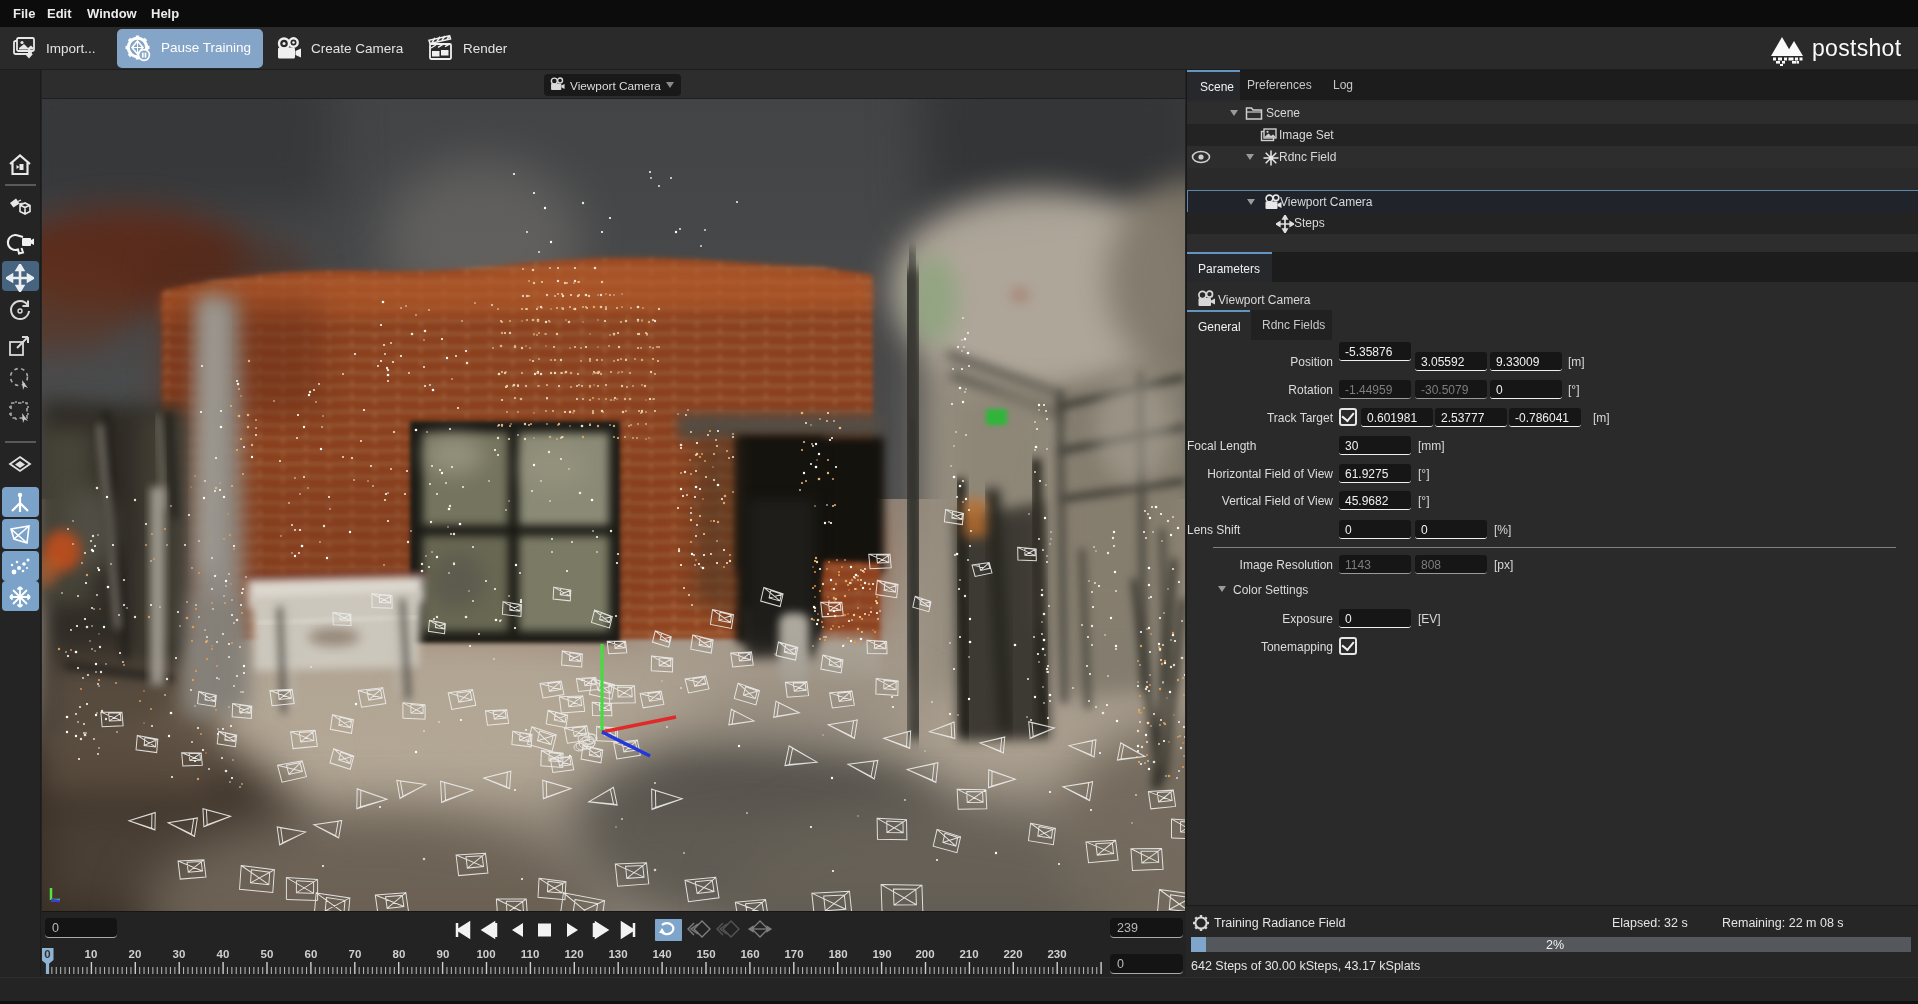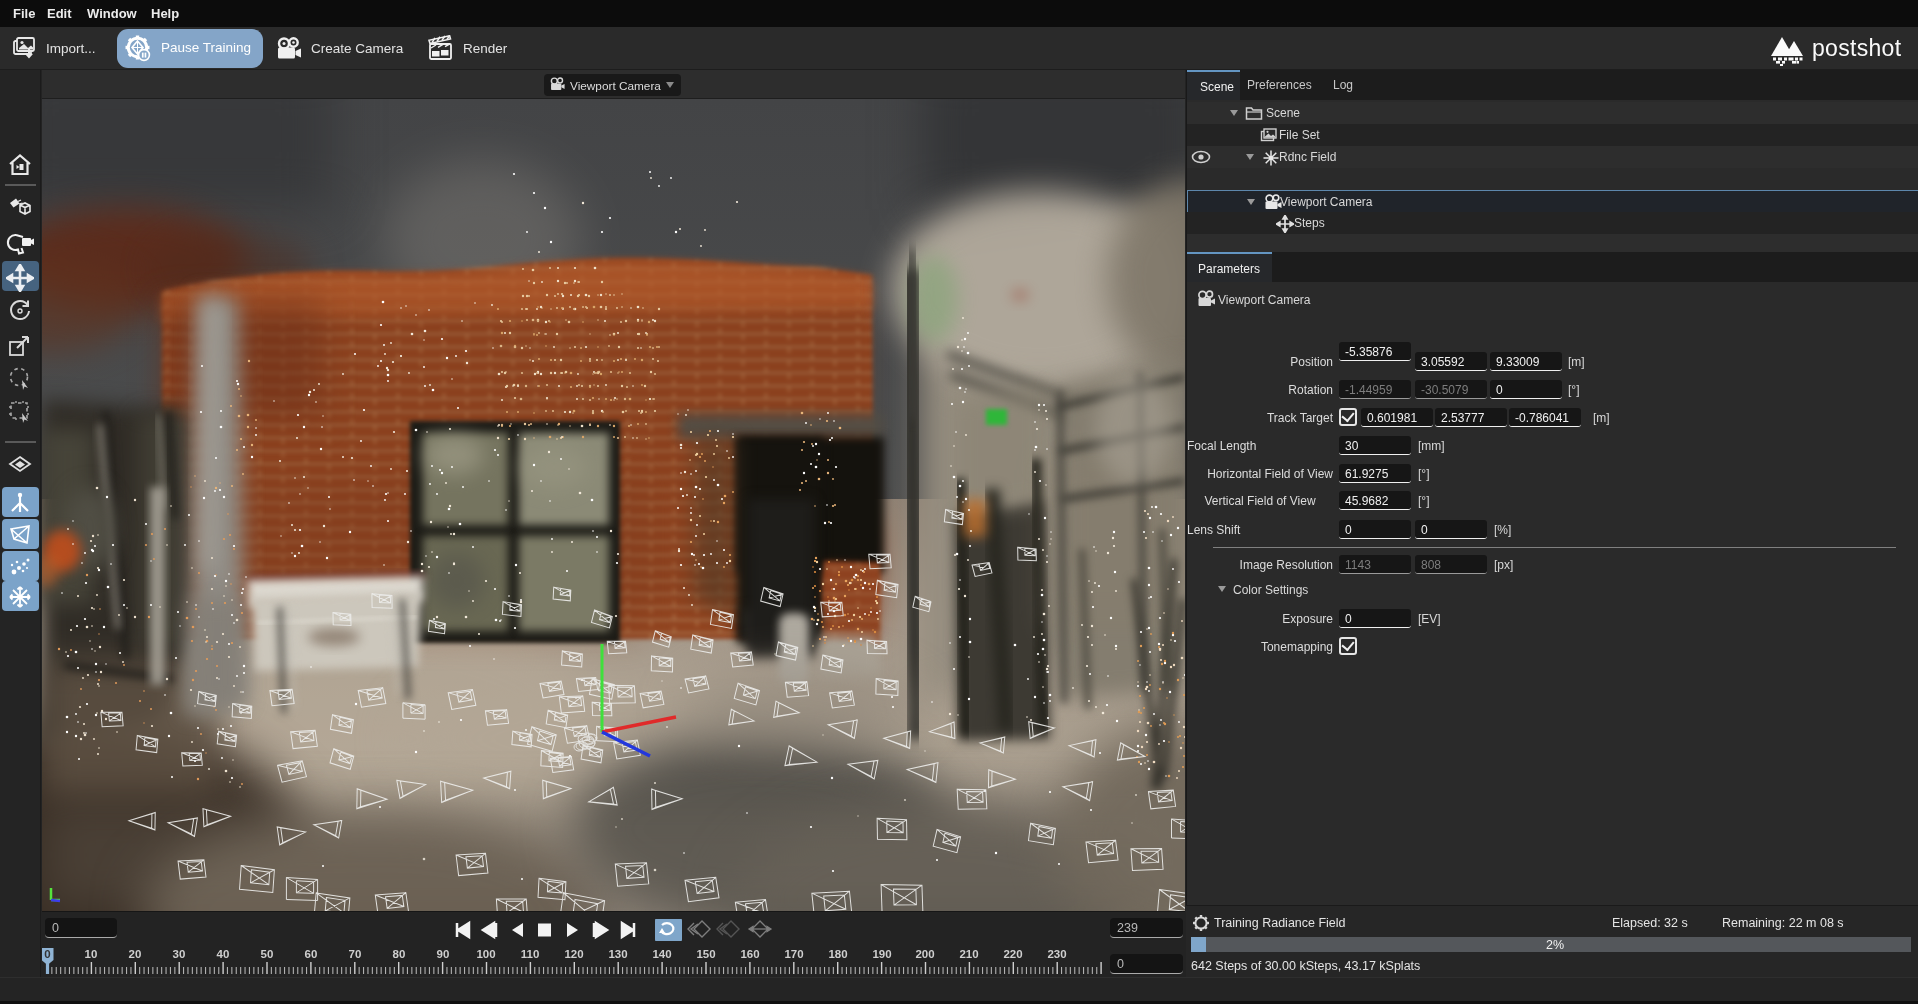--- a/index.html
+++ b/index.html
@@ -2,21 +2,21 @@
 <html><head><meta charset="utf-8"><style>
 * { margin:0; padding:0; box-sizing:border-box; }
 html,body { width:1918px; height:1004px; overflow:hidden; background:#232323;
   font-family:"Liberation Sans", sans-serif; }
 .abs { position:absolute; }
 #page { position:relative; width:1918px; height:1004px; }
 #menubar { position:absolute; left:0; top:0; width:1918px; height:27px; background:#0c0c0c; color:#ececec; font-size:13px; font-weight:bold; }
 #menubar span { position:absolute; top:6px; }
 #toolbar { position:absolute; left:0; top:27px; width:1918px; height:43px; background:#2a2a2a; border-bottom:1px solid #1d1d1d; color:#e2e2e2; font-size:13.5px; }
 .tbtxt { position:absolute; top:14px; }
-#pause { position:absolute; left:117px; top:2px; width:146px; height:39px; background:#84a5c8; border-radius:11px; color:#fff; }
+#pause { position:absolute; left:117px; top:2px; width:146px; height:39px; background:#84a5c8; border-radius:5px; color:#fff; }
 #sidebar { position:absolute; left:0; top:70px; width:41px; height:907px; background:#242424; border-right:1px solid #1b1b1b; }
 .sbtn { position:absolute; left:2px; width:37px; height:30px; border-radius:4px; }
 #vheader { position:absolute; left:42px; top:70px; width:1143px; height:29px; background:#2d2d2d; border-bottom:1px solid #1e1e1e;}
 #vdrop { position:absolute; left:502px; top:4px; width:137px; height:22px; background:#191919; border-radius:4px; color:#dcdcdc; font-size:11.8px; }
 #scene { position:absolute; left:42px; top:99px; width:1143px; height:812px; background:#454748; overflow:hidden; }
 #rpanel { position:absolute; left:1186px; top:70px; width:732px; height:907px; background:#2a2a2a; color:#d8d8d8; font-size:12px; border-left:1px solid #191919; }
 .rtabbar { position:absolute; left:0; width:732px; height:30px; background:#1c1c1c; }
 .rtab { position:absolute; top:0; height:30px; color:#c8c8c8; }
 .rtab.active { background:#26282b; border-top:2px solid #6395c2; color:#f0f0f0; }
 .rtab span { position:absolute; top:8px; }
@@ -1689,21 +1689,21 @@
           </svg></div>
         <span class="lbl" style="left:79px">Scene</span>
       </div>
       <div class="trow" style="top:54px;background:#232323;">
         <div class="abs" style="left:73px;top:3px"><svg width="18" height="16" viewBox="0 0 18 16" style="">
             <rect x="1.5" y="4.5" width="12" height="9" fill="none" stroke="#cfcfcf" stroke-width="1.4"></rect>
             <rect x="4" y="2" width="12" height="9" fill="#2a2a2a" stroke="#cfcfcf" stroke-width="1.4"></rect>
             <circle cx="7.5" cy="4.8" r="1.1" fill="#cfcfcf"></circle>
             <path d="M5,9.5 L8.5,6.5 L11,9 L13,7.5 L15,9.3 L15,10.5 L5,10.5 Z" fill="#cfcfcf"></path>
           </svg></div>
-        <span class="lbl" style="left:92px">File Set</span>
+        <span class="lbl" style="left:92px">Image Set</span>
       </div>
       <div class="trow" style="top:76px;background:#2d2d2d;">
         <div class="abs" style="left:4px;top:4px"><svg width="20" height="14" viewBox="0 0 20 14" style="">
             <ellipse cx="10" cy="7" rx="8.5" ry="5.5" fill="none" stroke="#d0d0d0" stroke-width="1.6"></ellipse>
             <circle cx="10" cy="7" r="2.6" fill="#d0d0d0"></circle>
           </svg></div>
         <div class="arrow" style="left:59px;top:8px"></div>
         <div class="abs" style="left:75px;top:3px"><svg width="18" height="18" viewBox="0 0 18 18" style="">
             <g stroke="#e8e8e8" stroke-width="1.5" fill="none">
               <path d="M9,1.5 L9,16.5 M1.5,9 L16.5,9 M3.7,3.7 L14.3,14.3 M14.3,3.7 L3.7,14.3"></path>
@@ -1744,20 +1744,28 @@
       </div>
       <div class="abs" style="left:9px;top:220px"><svg width="20" height="17" viewBox="0 0 20 17" style="">
           <g fill="#d8d8d8">
             <circle cx="6.5" cy="5" r="3.6" fill="none" stroke="#d8d8d8" stroke-width="1.7"></circle>
             <circle cx="13.5" cy="4.2" r="3" fill="none" stroke="#d8d8d8" stroke-width="1.7"></circle>
             <rect x="2.5" y="8" width="12.5" height="8" rx="1"></rect>
             <path d="M15,10.5 L19,8.5 L19,14.5 L15,12.5 Z"></path>
           </g>
         </svg></div>
       <span class="abs" style="left:31px;top:223px">Viewport Camera</span>
+      <div class="rtabbar" style="top:240px;background:#2a2a2a">
+        <div class="rtab active" style="left:0;width:63px;background:#2a2a2a">
+          <span style="left:11px">General</span>
+        </div>
+        <div class="rtab" style="left:64px;width:81px;background:#212121">
+          <span style="left:11px">Rdnc Fields</span>
+        </div>
+      </div>
       <span class="abs" style="left:0;top:285px;width:146px;text-align:right;color:#dcdcdc">Position</span>
       <div class="pbox" style="left:152px;top:272px">
         <span>-5.35876</span>
       </div>
       <div class="pbox" style="left:228px;top:282px">
         <span>3.05592</span>
       </div>
       <div class="pbox" style="left:303px;top:282px">
         <span>9.33009</span>
       </div>
@@ -1788,21 +1796,21 @@
       <span class="abs" style="left:0;top:369px;width:146px;text-align:left;color:#dcdcdc">Focal Length</span>
       <div class="pbox" style="left:152px;top:366px">
         <span>30</span>
       </div>
       <span class="unit" style="left:231px;top:369px">[mm]</span>
       <span class="abs" style="left:0;top:397px;width:146px;text-align:right;color:#dcdcdc">Horizontal Field of View</span>
       <div class="pbox" style="left:152px;top:394px">
         <span>61.9275</span>
       </div>
       <span class="unit" style="left:231px;top:397px">[°]</span>
-      <span class="abs" style="left:0;top:424px;width:146px;text-align:center;color:#dcdcdc">Vertical Field of View</span>
+      <span class="abs" style="left:0;top:424px;width:146px;text-align:right;color:#dcdcdc">Vertical Field of View</span>
       <div class="pbox" style="left:152px;top:421px">
         <span>45.9682</span>
       </div>
       <span class="unit" style="left:231px;top:424px">[°]</span>
       <span class="abs" style="left:0;top:453px;width:146px;color:#dcdcdc">Lens Shift</span>
       <div class="pbox" style="left:152px;top:450px">
         <span>0</span>
       </div>
       <div class="pbox" style="left:228px;top:450px">
         <span>0</span>

